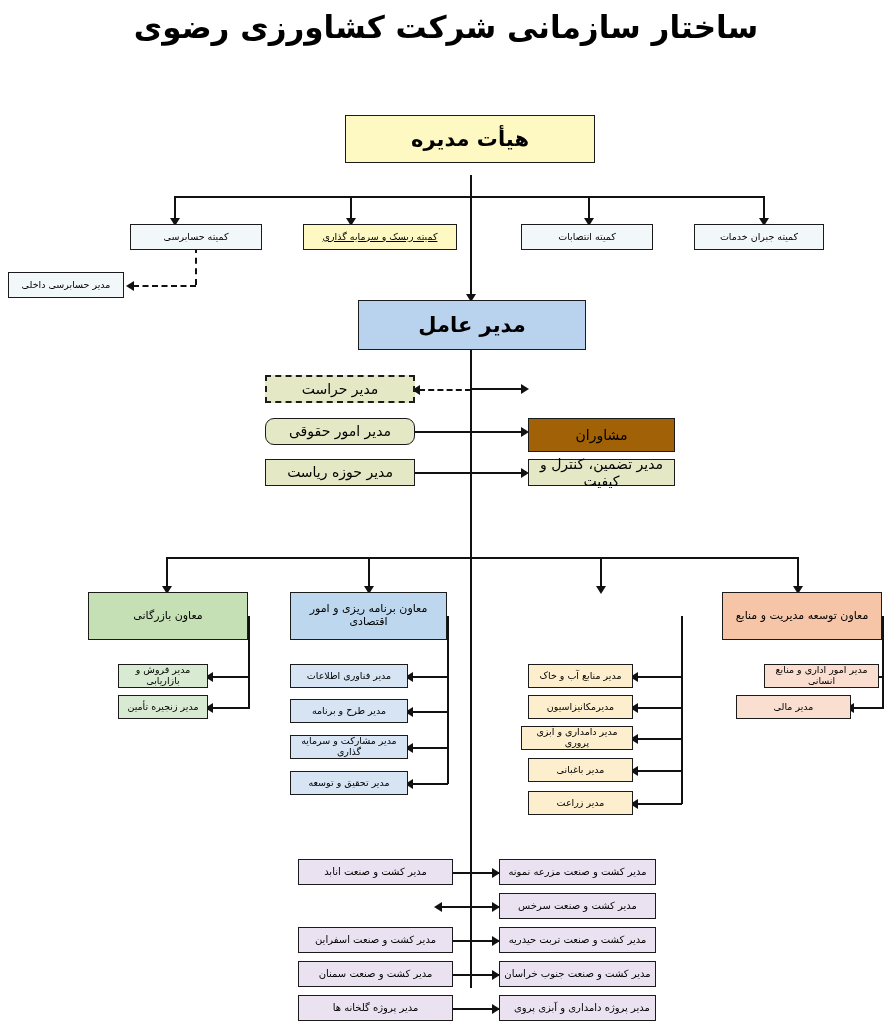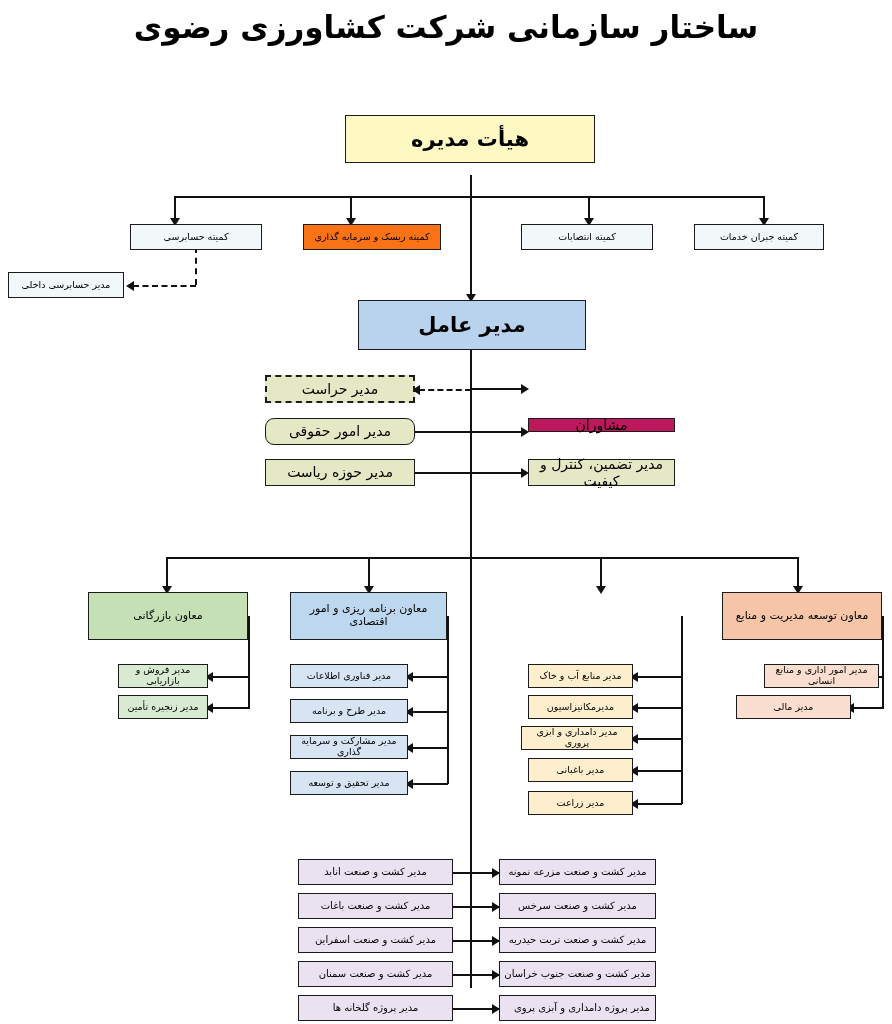--- a/index.html
+++ b/index.html
@@ -104,21 +104,21 @@
   <div class="dln h" style="left:133px; top:285px; width:63px;"></div>
   <div class="arw left" style="left:126px; top:281px;"></div>
 
   <div class="node n-top" style="left:345px; top:115px; width:250px; height:48px; background:#fef9c3;">
     <span>هیأت مدیره</span>
   </div>
 
   <div class="node n-committee" style="left:130px; top:224px; width:132px; height:26px; background:#f2f7f9;">
     <span>کمیته حسابرسی</span>
   </div>
-  <div class="node n-committee" style="left:303px; top:224px; width:138px; height:26px; background:#f97316;">
+  <div class="node n-committee" style="left:303px; top:224px; width:154px; height:26px; background:#fef9c3;text-decoration:underline;">
     <span>کمیته ریسک و سرمایه گذاری</span>
   </div>
   <div class="node n-committee" style="left:521px; top:224px; width:132px; height:26px; background:#f2f7f9;">
     <span>کمیته انتصابات</span>
   </div>
   <div class="node n-committee" style="left:694px; top:224px; width:130px; height:26px; background:#f2f7f9;">
     <span>کمیته جبران خدمات</span>
   </div>
 
   <div class="node n-committee" style="left:8px; top:272px; width:116px; height:26px; background:#f2f7f9;">
@@ -149,21 +149,21 @@
   <div class="node n-staff dashed" style="left:265px; top:375px; width:150px; height:28px; background:#e5e8c4;">
     <span>مدیر حراست</span>
   </div>
   <div class="node n-staff" style="left:265px; top:418px; width:150px; height:27px; background:#e5e8c4;border-radius:9px;">
     <span>مدیر امور حقوقی</span>
   </div>
   <div class="node n-staff" style="left:265px; top:459px; width:150px; height:27px; background:#e5e8c4;">
     <span>مدیر حوزه ریاست</span>
   </div>
 
-  <div class="node n-staff" style="left:528px; top:418px; width:147px; height:14px; background:#be185d;">
+  <div class="node n-staff" style="left:528px; top:418px; width:147px; height:34px; background:#a16207;">
     <span>مشاوران</span>
   </div>
   <div class="node n-staff" style="left:528px; top:459px; width:147px; height:27px; background:#e5e8c4;">
     <span>مدیر تضمین، کنترل و کیفیت</span>
   </div>
 
   <div class="ln h" style="left:166px; top:557px; width:632px;"></div>
   <div class="ln v" style="left:166px; top:557px; height:32px;"></div>
   <div class="arw down" style="left:162px; top:586px;"></div>
   <div class="ln v" style="left:368px; top:557px; height:32px;"></div>
@@ -280,23 +280,20 @@
   <div class="arw left" style="left:434px; top:970px;"></div>
 
   <div class="ln h" style="left:462px; top:1008px; width:38px;"></div>
   <div class="arw right" style="left:492px; top:1004px;"></div>
   <div class="ln h" style="left:441px; top:1008px; width:30px;"></div>
   <div class="arw left" style="left:434px; top:1004px;"></div>
 
   <div class="node n-unit" style="left:298px; top:859px; width:155px; height:26px; background:#eae2f0;">
     <span>مدیر کشت و صنعت انابد</span>
   </div>
-  <div class="node n-unit" style="left:298px; top:893px; width:155px; height:26px; background:#eae2f0;">
-    <span>مدیر کشت و صنعت باغات</span>
-  </div>
   <div class="node n-unit" style="left:298px; top:927px; width:155px; height:26px; background:#eae2f0;">
     <span>مدیر کشت و صنعت اسفراین</span>
   </div>
   <div class="node n-unit" style="left:298px; top:961px; width:155px; height:26px; background:#eae2f0;">
     <span>مدیر کشت و صنعت سمنان</span>
   </div>
   <div class="node n-unit" style="left:298px; top:995px; width:155px; height:26px; background:#eae2f0;">
     <span>مدیر پروژه گلخانه ها</span>
   </div>
 

